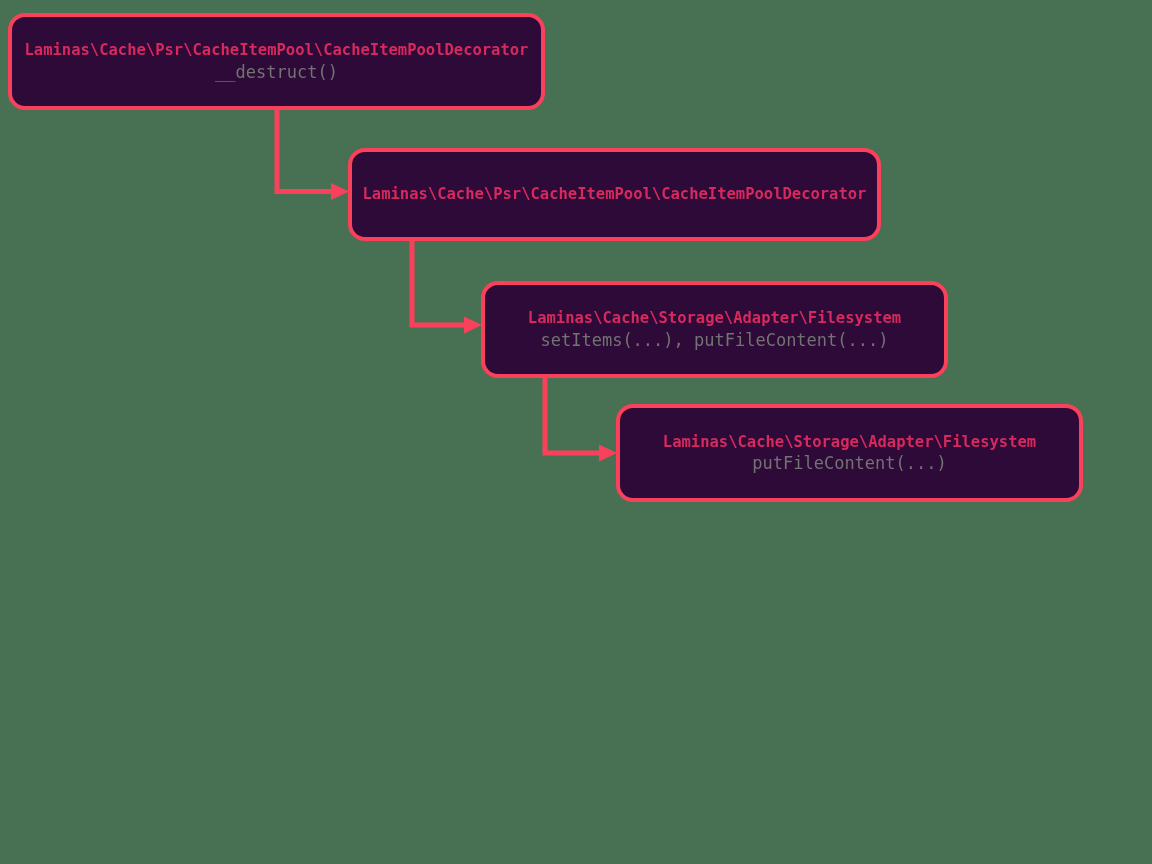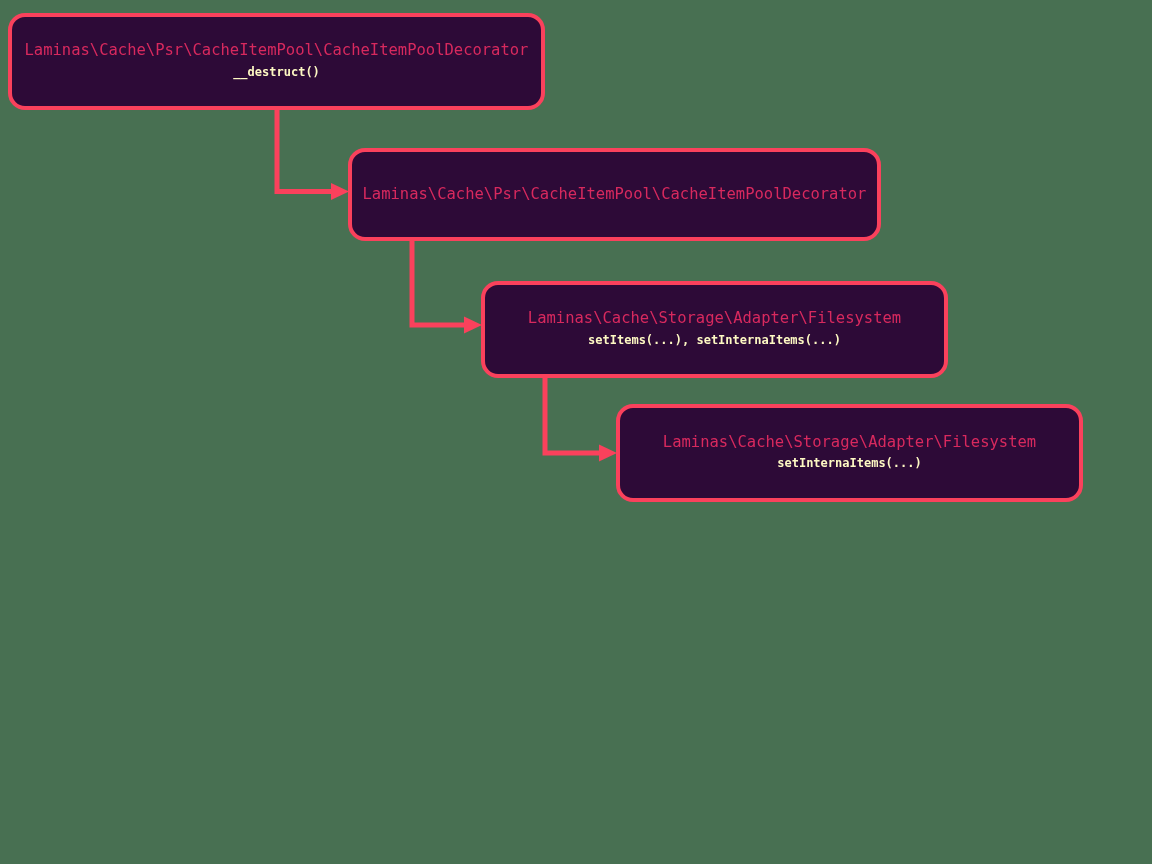--- a/index.html
+++ b/index.html
@@ -29,30 +29,30 @@
     border: 4px solid #fa415c;
     border-radius: 17px;
     display: flex;
     flex-direction: column;
     align-items: center;
     justify-content: center;
     text-align: center;
     padding: 6px 10px;
   }
   .node-class {
-    font-weight: normal;
+    font-weight: bold;
     color: #d8295e;
     font-size: 15.5px;
     line-height: 21.5px;
     white-space: pre;
   }
   .node-method {
-    font-weight: bold;
-    color: #fef9c3;
-    font-size: 12px;
+    font-weight: normal;
+    color: #737373;
+    font-size: 17px;
     line-height: 21.5px;
     white-space: pre;
   }
   .node-1 { left: 8px;   top: 13px;  width: 537px; height: 97px; }
   .node-2 { left: 348px; top: 148px; width: 533px; height: 93px; }
   .node-3 { left: 481px; top: 281px; width: 467px; height: 97px; }
   .node-4 { left: 616px; top: 404px; width: 467px; height: 98px; }
 </style>
 </head>
 <body>
@@ -78,21 +78,21 @@
     <div class="node-class">Laminas\Cache\Psr\CacheItemPool\CacheItemPoolDecorator</div>
     <div class="node-method">__destruct()</div>
   </div>
 
   <div class="node node-2">
     <div class="node-class">Laminas\Cache\Psr\CacheItemPool\CacheItemPoolDecorator</div>
   </div>
 
   <div class="node node-3">
     <div class="node-class">Laminas\Cache\Storage\Adapter\Filesystem</div>
-    <div class="node-method">setItems(...), setInternaItems(...)</div>
+    <div class="node-method">setItems(...), putFileContent(...)</div>
   </div>
 
   <div class="node node-4">
     <div class="node-class">Laminas\Cache\Storage\Adapter\Filesystem</div>
-    <div class="node-method">setInternaItems(...)</div>
+    <div class="node-method">putFileContent(...)</div>
   </div>
 
 </div>
 
 </body></html>

